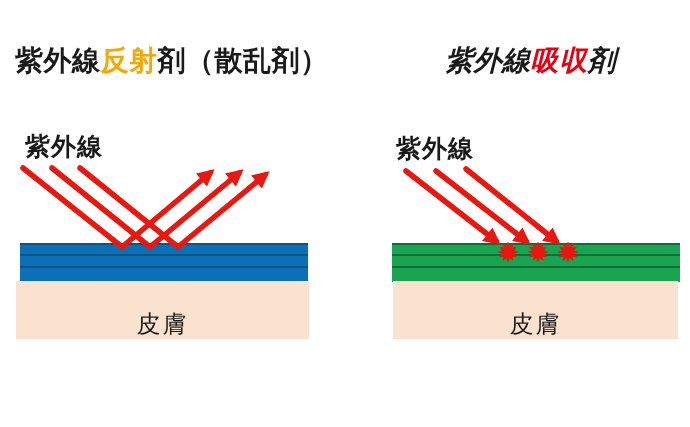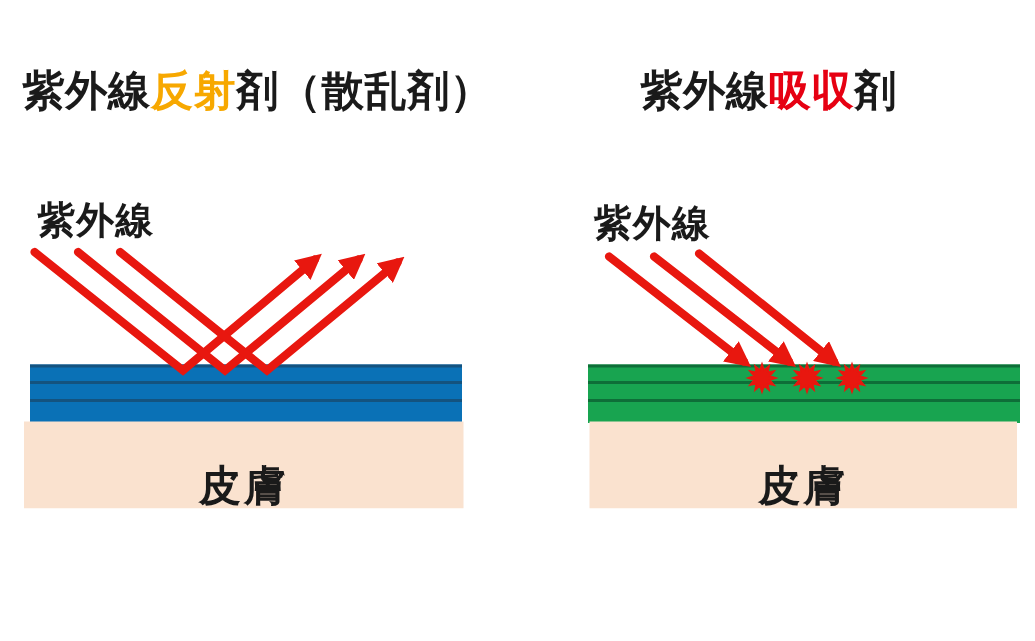--- a/index.html
+++ b/index.html
@@ -22,21 +22,21 @@
     overflow:hidden;
     font-family:"DejaVu Sans","Liberation Sans",sans-serif;
     color:var(--text-black);
   }
   .title{
     position:absolute;top:42px;
     font-size:28px;font-weight:800;letter-spacing:.5px;
     white-space:nowrap;color:var(--text-black);
   }
   .title-left{left:15px;}
-  .title-right{left:427px;}
+  .title-right{left:445px;font-style:italic;}
   .hl-orange{color:var(--highlight-orange);}
   .hl-red{color:var(--highlight-red);}
   .uv-label{
     position:absolute;
     font-size:25px;font-weight:800;letter-spacing:1px;
     color:var(--text-black);white-space:nowrap;
   }
   .uv-left{left:25px;top:130px;}
   .uv-right{left:396px;top:132px;}
   .cream-bar{position:absolute;top:243px;height:37px;}
@@ -47,21 +47,21 @@
   .cream-bar-right .bar-line{background:var(--cream-green-line);}
   .bar-line.l1{top:9px;}
   .bar-line.l2{top:21px;}
   .skin{
     position:absolute;top:281px;height:86px;
     background:var(--skin-beige);
     display:flex;align-items:center;justify-content:center;
   }
   .skin-left{left:16px;width:293px;}
   .skin-right{left:393px;width:285px;}
-  .skin-label{font-size:28px;font-weight:700;letter-spacing:2px;color:var(--text-black);}
+  .skin-label{font-size:24px;font-weight:400;letter-spacing:2px;color:var(--text-black);}
   .cream-label{
     position:absolute;left:312px;top:251px;
     font-size:17px;font-weight:800;letter-spacing:1px;
     color:var(--text-black);white-space:nowrap;
   }
   .ray-overlay{position:absolute;left:0;top:0;width:690px;height:427px;pointer-events:none;}
   .ray{stroke:var(--arrow-red);stroke-width:5.5;fill:none;stroke-linecap:round;stroke-linejoin:miter;}
   .arrow-head-shape{fill:var(--arrow-red);}
   .burst{fill:var(--arrow-red);stroke:var(--arrow-red);stroke-width:1;}
 </style>

